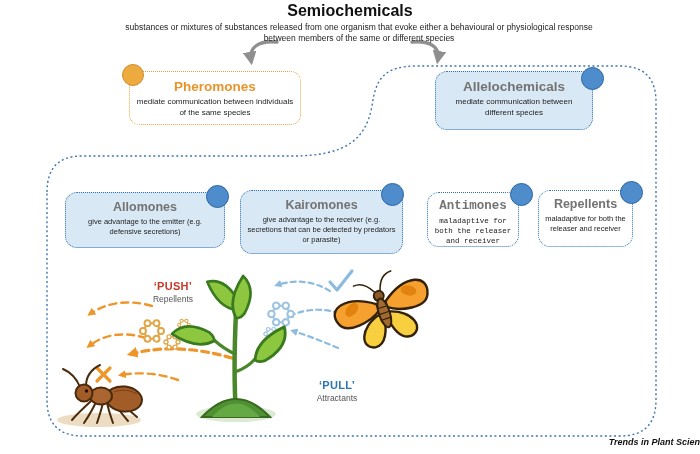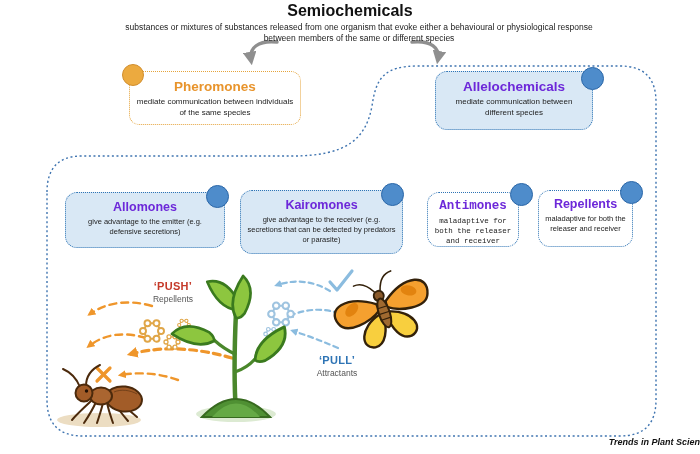--- a/index.html
+++ b/index.html
@@ -5,36 +5,36 @@
   html,body{margin:0;padding:0;background:#fff;}
   .canvas{position:relative;width:700px;height:454px;background:#fff;overflow:hidden;
           font-family:"Liberation Sans", sans-serif;padding-left:18px;}
   .art{position:absolute;left:0;top:0;}
   .title{position:absolute;left:0;top:2px;width:700px;text-align:center;
          font-size:16px;font-weight:bold;color:#111;}
   .subtitle{position:absolute;left:50%;top:22px;transform:translateX(-50%);width:500px;
          text-align:center;font-size:8.5px;line-height:1.3;color:#222;}
   .node{position:absolute;box-sizing:border-box;text-align:center;border-radius:12px;
         padding:6px 6px 3px;}
-  .node h3{margin:1px 0 3px;font-size:13.5px;color:#6d28d9;}
+  .node h3{margin:1px 0 3px;font-size:13.5px;color:#737373;}
   .node p{margin:0;font-size:8px;line-height:1.35;color:#222;}
   .node.sub h3{font-size:12.5px;}
   .node.sub p{font-size:7.5px;}
   .blue-box{background:#d9e8f5;border:1.6px dotted #2e74b5;}
   .white-blue-box{background:#fff;border:1.6px dotted #2e74b5;}
   .orange-box{background:#fff;border:1.6px dotted #e5a43b;border-radius:10px;}
   .orange-box h3{color:#e8942c;}
   .badge{position:absolute;border-radius:50%;}
   .badge.orange{width:20px;height:20px;background:#ecaa3f;border:1.5px solid #d18e2e;}
   .badge.blue{width:21px;height:21px;background:#4e8ccb;border:1.5px solid #2b67a8;}
   .scene-label{position:absolute;text-align:center;width:90px;}
   .scene-label .word{font-size:11px;font-weight:bold;letter-spacing:.3px;}
   .scene-label .subword{font-size:8.5px;color:#555;margin-top:2px;}
   .push .word{color:#c53a2a;}
-  .pull .word{color:#2e74b5;}
+  .pull .word{color:#2e74b5;margin-top:25px;}
   .credit{position:absolute;right:8px;top:437px;font-size:9px;font-weight:bold;
           font-style:italic;color:#111;}
 </style>
 </head>
 <body>
 
 <div class="canvas">
 
   <svg class="art" width="700" height="454" viewBox="0 0 700 454">
     <defs>

